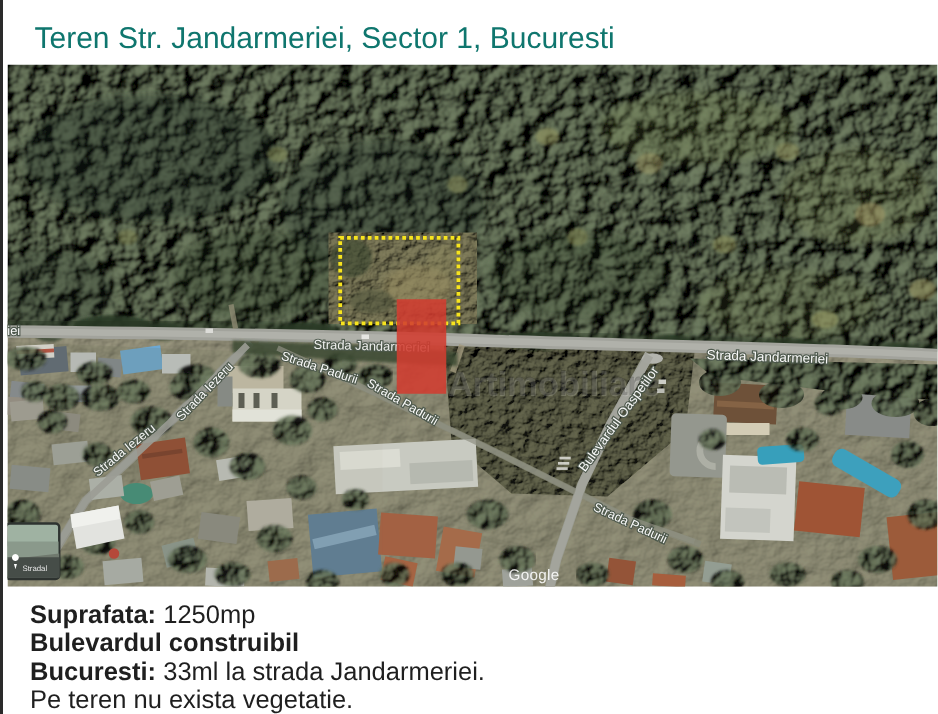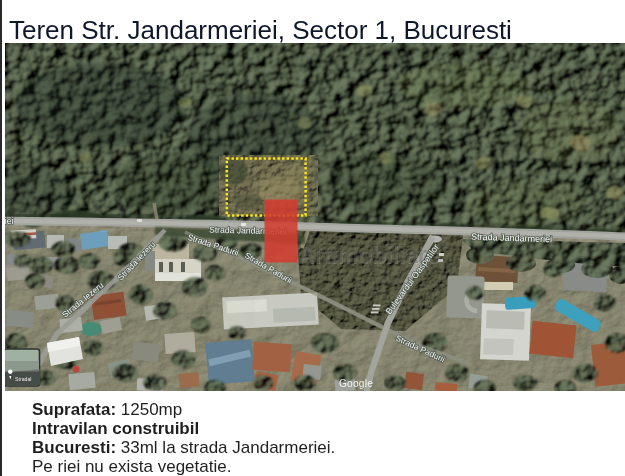--- a/index.html
+++ b/index.html
@@ -1,19 +1,19 @@
 <!DOCTYPE html>
 <html><head>
 <meta charset="utf-8">
 <style>
 html,body{margin:0;padding:0;width:625px;height:476px;background:#fff;overflow:hidden}
 body{font-family:"Liberation Sans", sans-serif;position:relative}
-.title{position:absolute;left:9px;top:15.2px;font-size:26px;color:#0f172a;white-space:nowrap}
+.title{position:absolute;left:23px;top:15.2px;font-size:20px;color:#0f766e;white-space:nowrap}
 .map{position:absolute;left:4.5px;top:42.5px;filter:blur(0.35px)}
-.info{position:absolute;left:32px;top:399.8px;font-size:17px;line-height:19.2px;color:#1f1f1f;white-space:nowrap}
+.info{position:absolute;left:20px;top:399.8px;font-size:17px;line-height:19.2px;color:#1f1f1f;white-space:nowrap}
 .leftline{position:absolute;left:0;top:0;width:1.6px;height:476px;background:#2a2a2a}
 </style>
 </head>
 <body>
 
 <div class="leftline"></div>
 
 <div class="title">Teren Str. Jandarmeriei, Sector 1, Bucuresti</div>
 
 <svg class="map" width="620.5" height="348.5" viewBox="0 0 620.5 348.5">
@@ -350,18 +350,18 @@
 <text x="10" y="337.5" font-size="5.2" fill="#e8e8e8">Stradal</text>
 </g>
 
 <text x="334" y="343.5" font-size="10.2" fill="#fff" opacity="0.88" letter-spacing="0.2">Google</text>
 </svg>
 
 <div class="info">
 
 <div><b>Suprafata:</b> 1250mp</div>
 
-<div><b>Intravilan construibil</b></div>
+<div><b>Bulevardul construibil</b></div>
 
 <div><b>Bucuresti:</b> 33ml la strada Jandarmeriei.</div>
 
-<div>Pe riei nu exista vegetatie.</div>
+<div>Pe teren nu exista vegetatie.</div>
 </div>
 
 </body></html>

